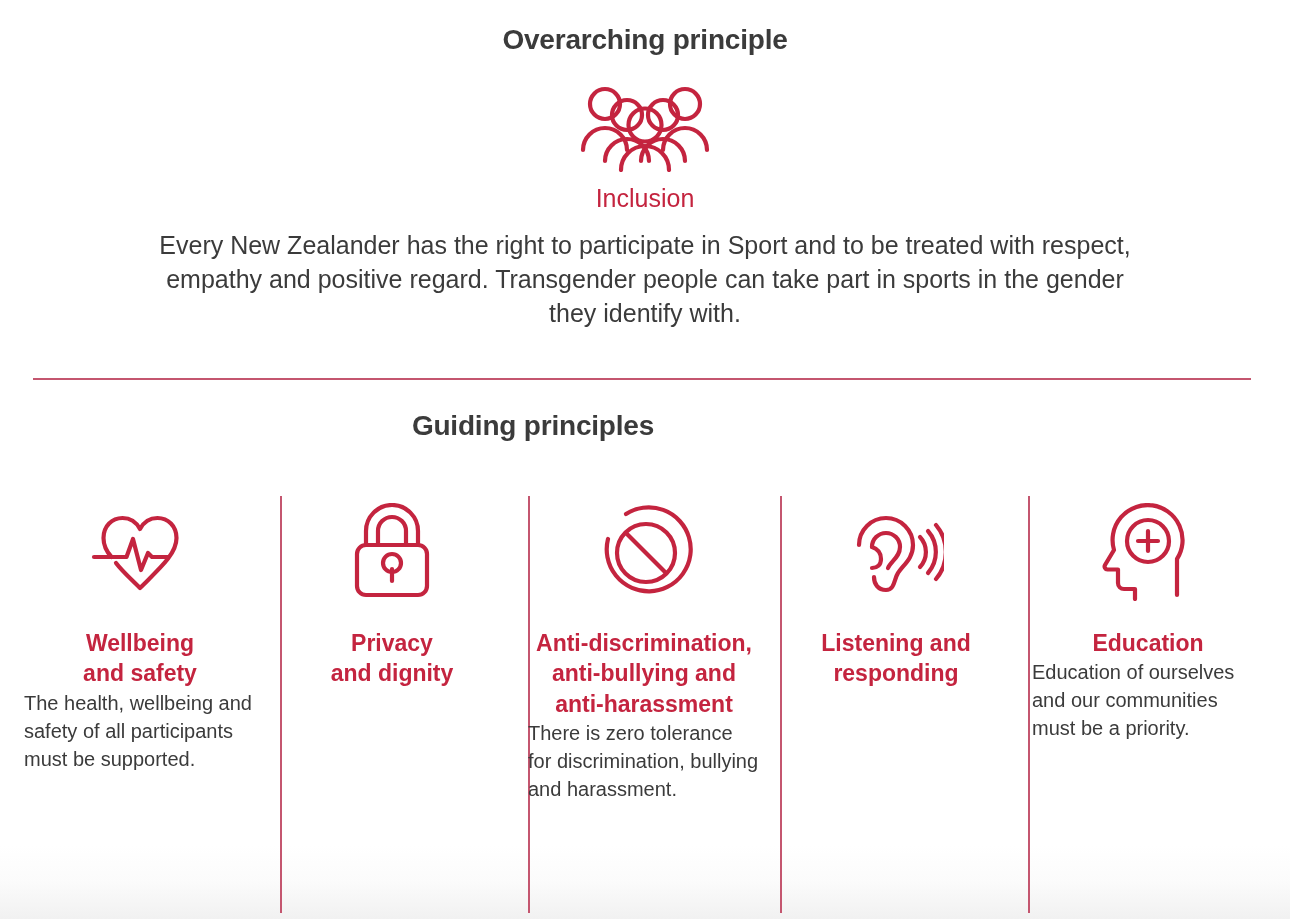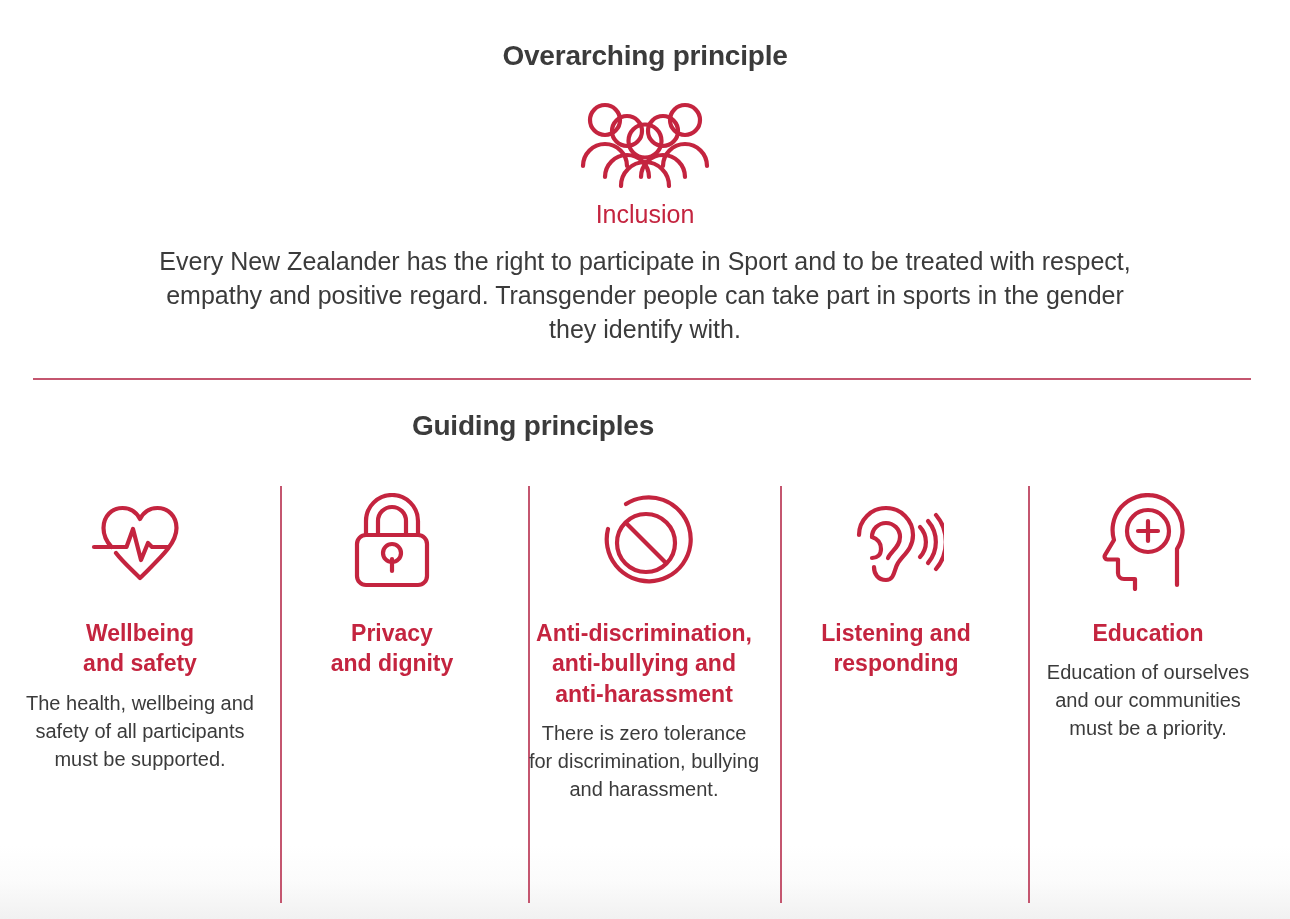--- a/index.html
+++ b/index.html
@@ -27,21 +27,21 @@
   
   .section-heading {
     text-align: center;
     font-size: 28px;
     font-weight: bold;
     color: #3b3b3b;
     letter-spacing: -0.2px;
   }
 
   #overarching-heading {
-    padding-top: 40px;
+    padding-top: 24px;
   }
 
   .overarching-icon-wrap {
     display: flex;
     justify-content: center;
     margin-top: 26px;
   }
 
   .principle-title {
     text-align: center;
@@ -73,21 +73,21 @@
   
   #guiding-heading {
     position: absolute;
     top: 410px;
     left: 0;
     width: 1066px;
   }
 
   .columns {
     position: absolute;
-    top: 486px;
+    top: 496px;
     left: 14px;
     width: 1262px;
     display: flex;
     align-items: flex-start;
   }
 
   .column {
     width: 252px;
     position: relative;
     padding: 0 10px;
@@ -121,23 +121,22 @@
     font-weight: bold;
     text-align: center;
     line-height: 1.32;
     margin-top: 20px;
     white-space: pre-line;
   }
 
   .col-desc {
     font-size: 20px;
     line-height: 1.40;
-    text-align: center;
-    color: #3b3b3b;
-    margin-top: 10px;
+    text-align: left;
+    color: #3b3b3b;
     white-space: pre-line;
   }
 
   svg { display: block; }
 </style>
 </head>
 <body>
 
 <div class="page">
 

